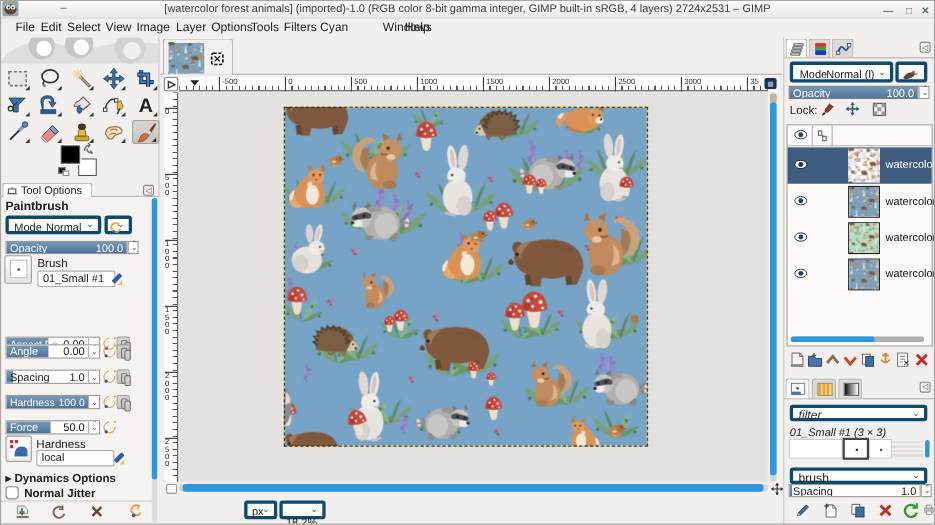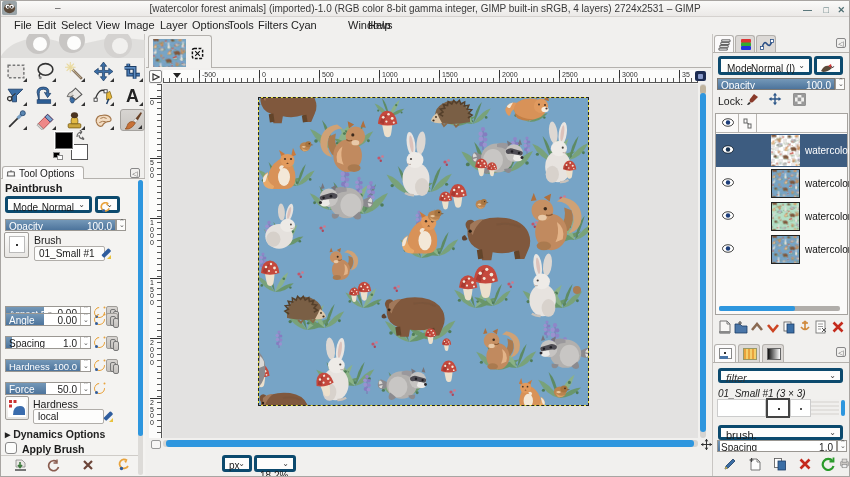--- a/index.html
+++ b/index.html
@@ -582,21 +582,21 @@
           <path d="M5,16 q0,-9 7,-9 q5,0 5,5 l0,4 z" fill="#3a6cad"></path>
         </svg>
     </div>
     <div style="position:absolute;left:33px;top:232px;font-size:10.5px;">Hardness</div>
     <div style="position:absolute;left:33px;top:243px;width:71px;height:15px;background:#fdfdfc;border:1px solid #b0ada9;border-radius:2px;">
         <span style="position:absolute;left:4px;top:1px;font-size:10px;">local</span>
       </div>
     <div class="penc" style="left:108px;top:243px;"></div>
     <div style="position:absolute;left:5px;top:262px;font-size:10.5px;font-weight:bold;color:#222;">▸ Dynamics Options</div>
     <div style="position:absolute;left:5px;top:276px;width:12px;height:12px;border:1px solid #888;border-radius:3px;background:#fcfcfb;"></div>
-    <div style="position:absolute;left:22px;top:277px;font-size:10.5px;font-weight:bold;">Apply Brush</div>
+    <div style="position:absolute;left:22px;top:277px;font-size:10.5px;font-weight:bold;">Normal Jitter</div>
     <div style="position:absolute;left:0;top:289px;right:6px;border-top:1px solid #cfccc8;"></div>
 
     <svg style="position:absolute;left:14px;top:293px;width:13px;height:13px;" viewBox="0 0 13 13">
         <path d="M2,1 h6 l3,3 v4 h-9 z" fill="#e9e7e4" stroke="#888" stroke-width="0.8"></path>
         <path d="M6,3 v5 M4,6 l2,2.5 2,-2.5" stroke="#3d7a3d" fill="none" stroke-width="1.6"></path>
         <rect x="1" y="10" width="11" height="2" fill="#777"></rect>
       </svg>
     <svg style="position:absolute;left:47px;top:293px;width:13px;height:13px;" viewBox="0 0 13 13">
         <path d="M10,3 A5,5 0 1 0 11.5,8" fill="none" stroke="#8a5d50" stroke-width="1.7"></path>
         <path d="M10,0.5 v3.5 h-3.5" fill="none" stroke="#8a5d50" stroke-width="1.4"></path>

